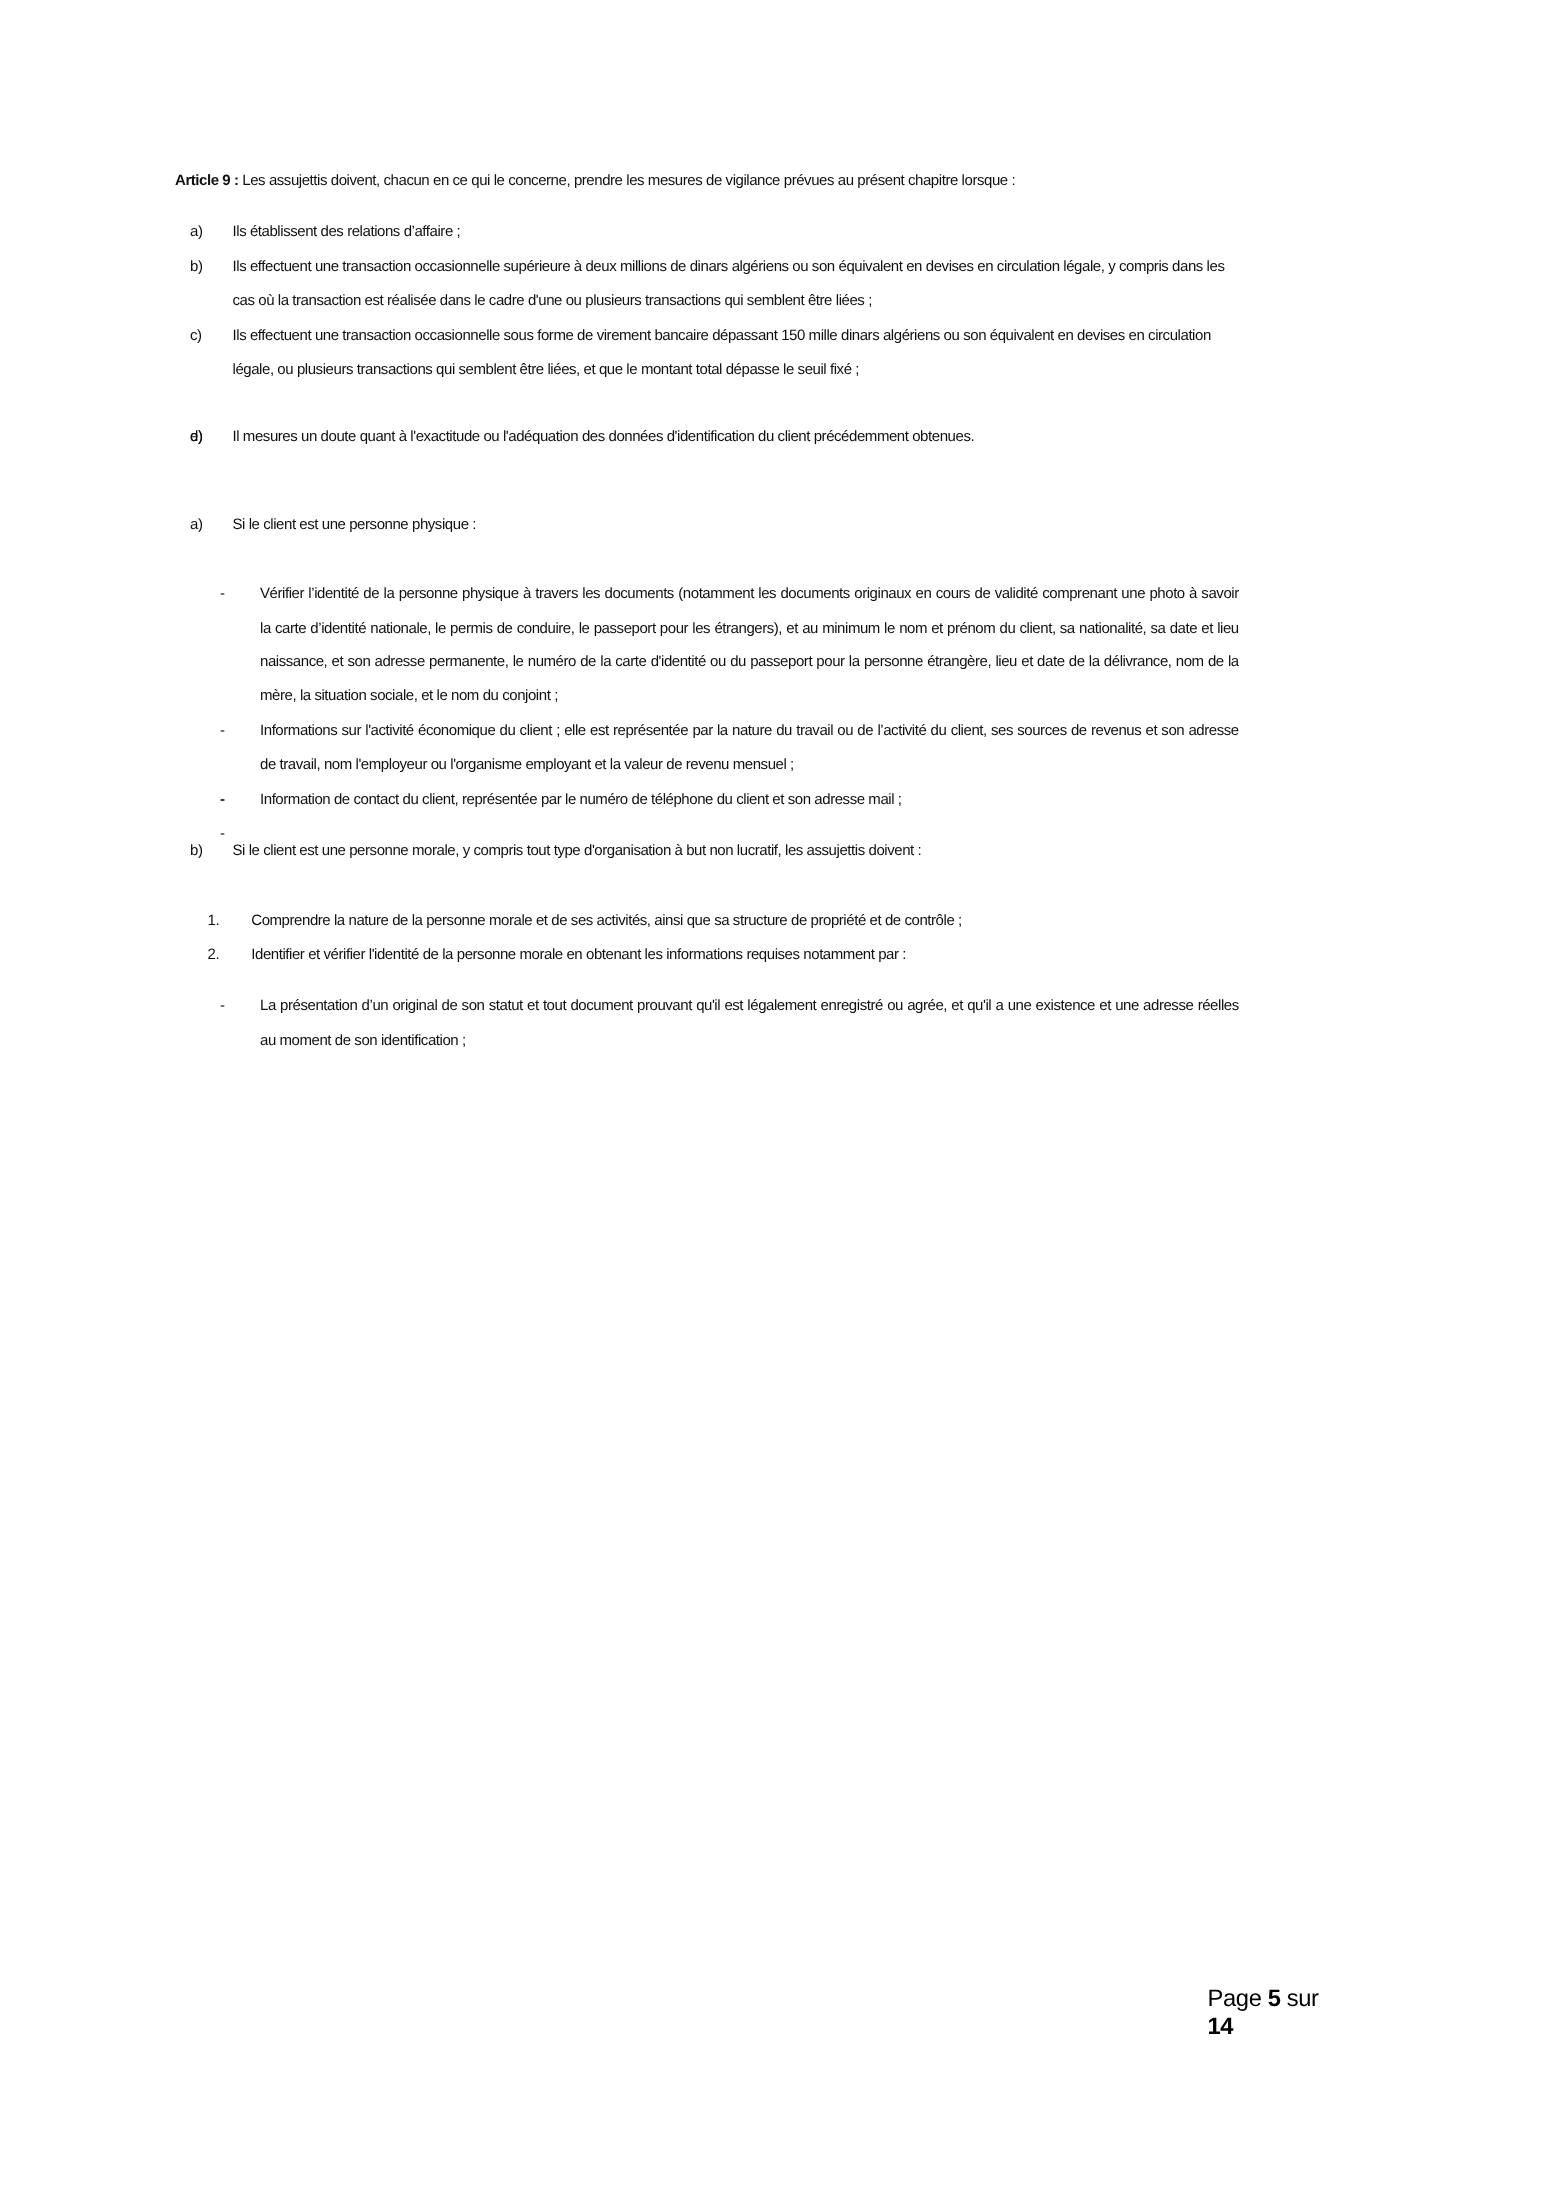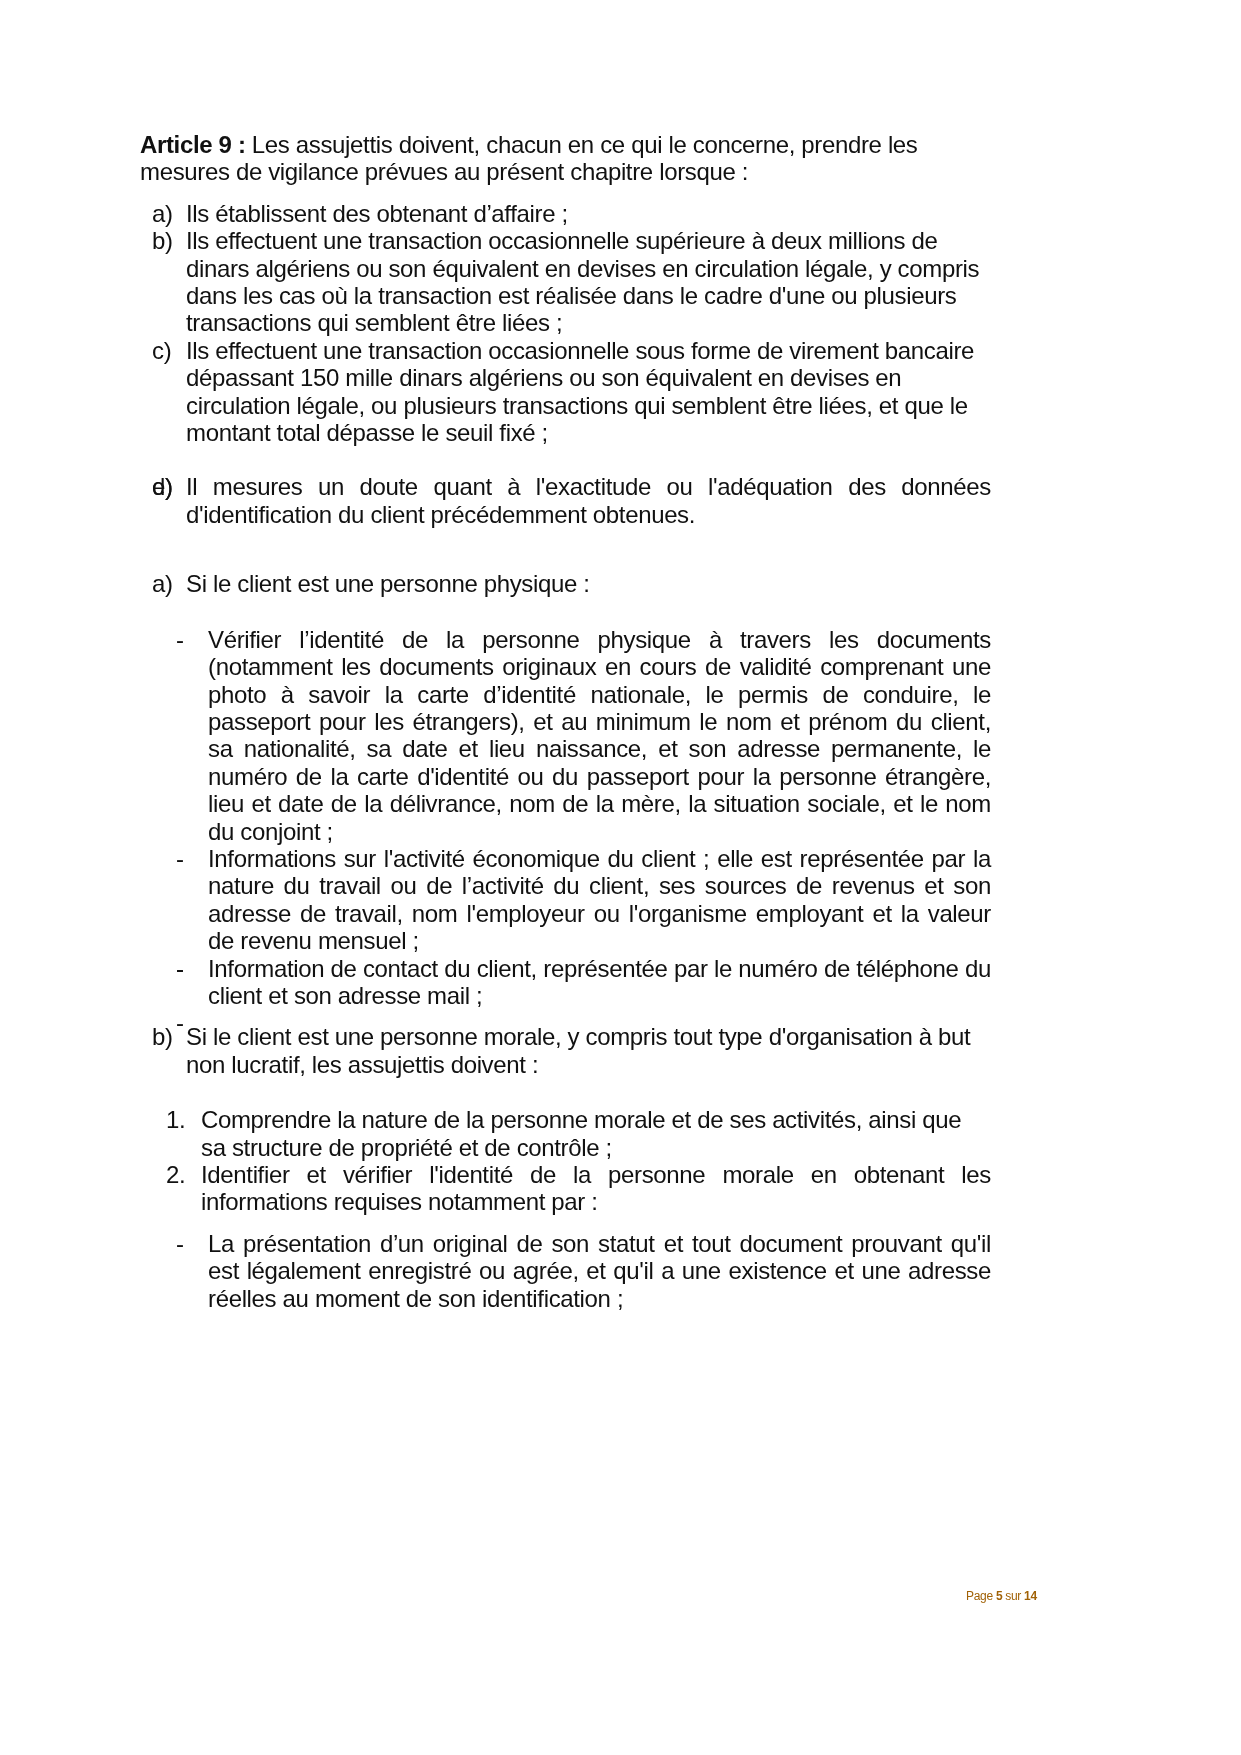--- a/index.html
+++ b/index.html
@@ -1,51 +1,51 @@
 <!DOCTYPE html>
 <html><head>
 <meta charset="utf-8">
 <style>
   html, body { margin: 0; padding: 0; background: #ffffff; }
   body { width: 1241px; height: 1755px; position: relative; overflow: hidden; }
   .page {
     position: absolute; left: 140px; top: 131px; width: 851px;
     font-family: "Liberation Sans", sans-serif;
-    font-size: 24px; line-height: 27.4px; color: #111;
+    font-size: 12px; line-height: 27.4px; color: #111;
     letter-spacing: -0.35px;
   }
   p { margin: 0; }
   .just { text-align: justify; }
   .article { margin: 0; }
   .article b { font-weight: bold; }
   .list-item { position: relative; padding-left: 46px; }
   .list-item .marker { position: absolute; left: 12px; top: 0; }
   .dash-item { position: relative; padding-left: 68px; text-align: justify; }
   .dash-item .marker { position: absolute; left: 36px; top: 0; }
   .num-item { position: relative; padding-left: 61px; }
   .num-item .marker { position: absolute; left: 26px; top: 0; }
   .gap-s { height: 14px; }
   .gap-m { height: 27px; }
   .gap-l { height: 28px; }
   .footer {
     position: absolute; left: 966px; top: 1589px; width: 110px;
-    font-family: "Liberation Sans", sans-serif; font-size: 12px; color: #a16207;
+    font-family: "Liberation Sans", sans-serif; font-size: 19px; color: #000000;
     letter-spacing: -0.3px;
   }
   .footer b { font-weight: bold; }
 </style>
 </head>
 <body>
 
 <div class="page">
 
   <p class="article"><b>Article 9 :</b><span> Les assujettis doivent, chacun en ce qui le concerne, prendre les mesures de vigilance prévues au présent chapitre lorsque :</span></p>
   <div class="gap-s"></div>
 
-  <div class="list-item"><span class="marker">a)</span><span>Ils établissent des obtenant d’affaire ;</span></div>
+  <div class="list-item"><span class="marker">a)</span><span>Ils établissent des relations d’affaire ;</span></div>
   <div class="list-item"><span class="marker">b)</span><span>Ils effectuent une transaction occasionnelle supérieure à deux millions de dinars algériens ou son équivalent en devises en circulation légale, y compris dans les cas où la transaction est réalisée dans le cadre d'une ou plusieurs transactions qui semblent être liées ;</span></div>
   <div class="list-item"><span class="marker">c)</span><span>Ils effectuent une transaction occasionnelle sous forme de virement bancaire dépassant 150 mille dinars algériens ou son équivalent en devises en circulation légale, ou plusieurs transactions qui semblent être liées, et que le montant total dépasse le seuil fixé ;</span></div>
   <div class="gap-m"></div>
   <div class="list-item just"><span class="marker">d)</span></div>
   <div class="list-item just"><span class="marker">e)</span><span>Il mesures un doute quant à l'exactitude ou l'adéquation des données d'identification du client précédemment obtenues.</span></div>
   <div class="gap-l"></div>
 
   <div class="gap-s"></div>
 
   <div class="list-item"><span class="marker">a)</span><span>Si le client est une personne physique :</span></div>

